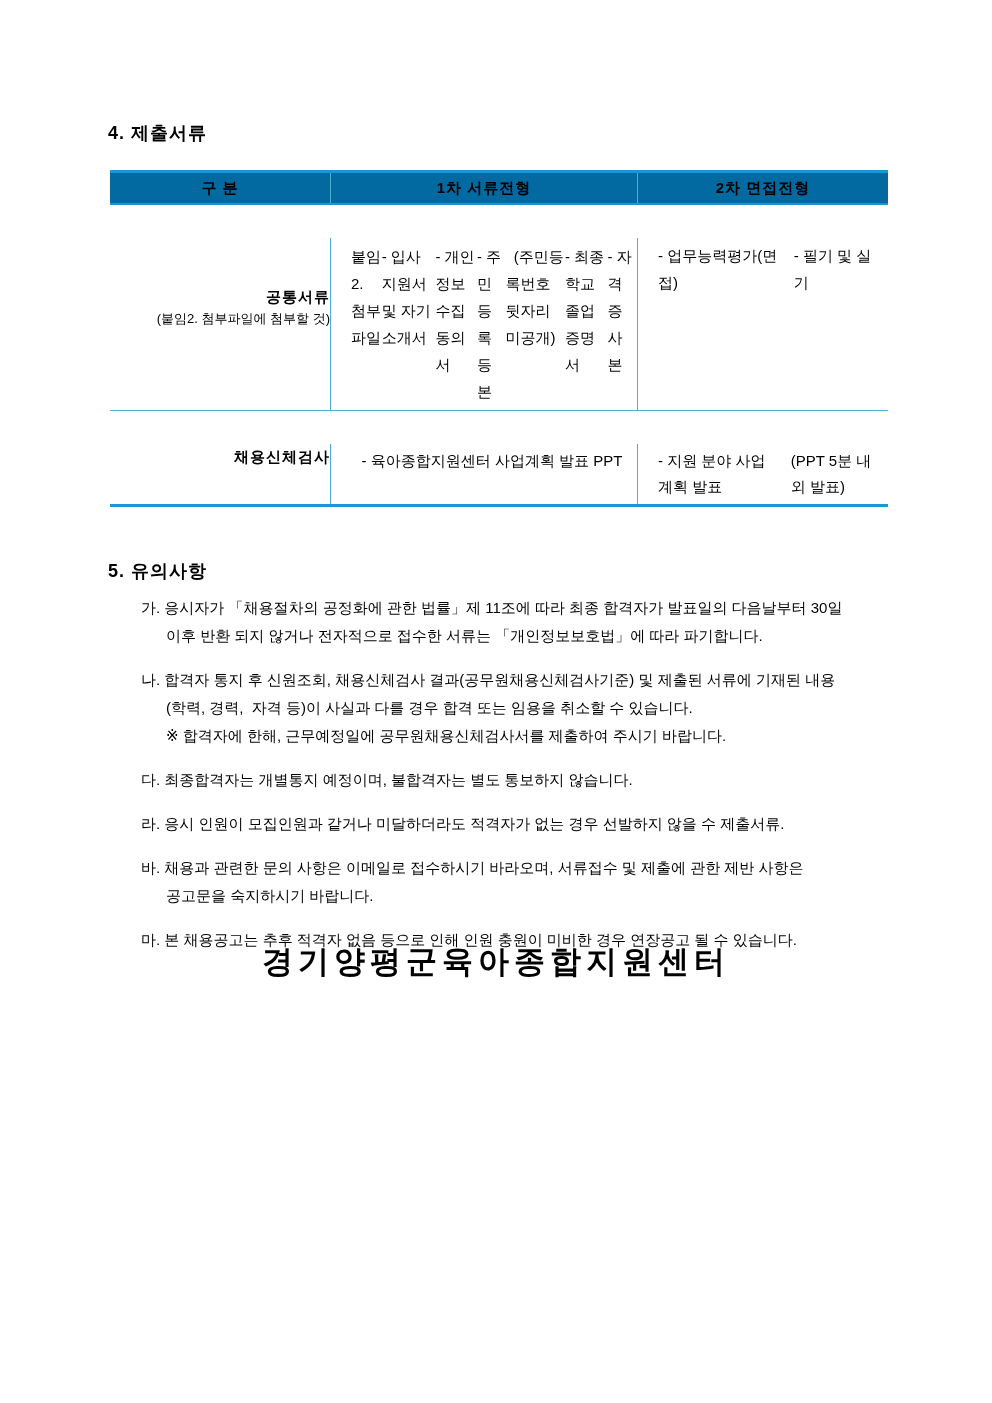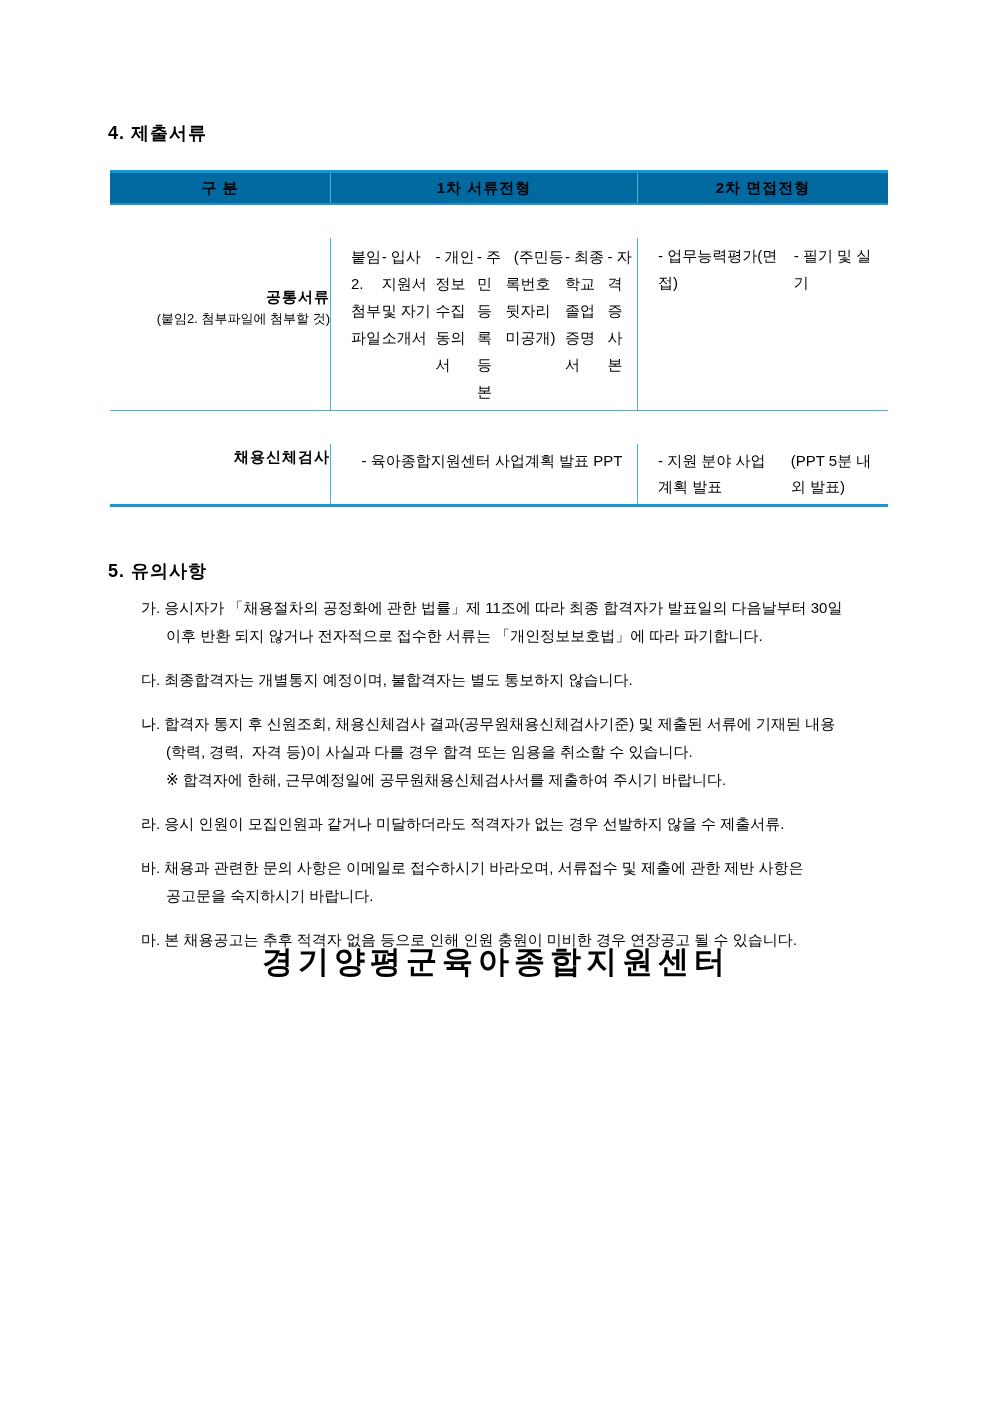--- a/index.html
+++ b/index.html
@@ -140,26 +140,26 @@
   </div>
 
   <div id="sec5-heading" class="sec-heading">5. 유의사항</div>
 
   <div class="notes">
     <div class="note-item">
       <div class="nline">가. 응시자가 「채용절차의 공정화에 관한 법률」제 11조에 따라 최종 합격자가 발표일의 다음날부터 30일</div>
       <div class="nline cont">이후 반환 되지 않거나 전자적으로 접수한 서류는 「개인정보보호법」에 따라 파기합니다.</div>
     </div>
     <div class="note-item">
-      <div class="nline">다. 최종합격자는 개별통지 예정이며, 불합격자는 별도 통보하지 않습니다.</div>
-    </div>
-    <div class="note-item">
       <div class="nline">나. 합격자 통지 후 신원조회, 채용신체검사 결과(공무원채용신체검사기준) 및 제출된 서류에 기재된 내용</div>
       <div class="nline cont">(학력, 경력,  자격 등)이 사실과 다를 경우 합격 또는 임용을 취소할 수 있습니다.</div>
       <div class="nline cont">※ 합격자에 한해, 근무예정일에 공무원채용신체검사서를 제출하여 주시기 바랍니다.</div>
+    </div>
+    <div class="note-item">
+      <div class="nline">다. 최종합격자는 개별통지 예정이며, 불합격자는 별도 통보하지 않습니다.</div>
     </div>
     <div class="note-item">
       <div class="nline">라. 응시 인원이 모집인원과 같거나 미달하더라도 적격자가 없는 경우 선발하지 않을 수 제출서류.</div>
     </div>
     <div class="note-item">
       <div class="nline">바. 채용과 관련한 문의 사항은 이메일로 접수하시기 바라오며, 서류접수 및 제출에 관한 제반 사항은</div>
       <div class="nline cont">공고문을 숙지하시기 바랍니다.</div>
     </div>
     <div class="note-item">
       <div class="nline">마. 본 채용공고는 추후 적격자 없음 등으로 인해 인원 충원이 미비한 경우 연장공고 될 수 있습니다.</div>

